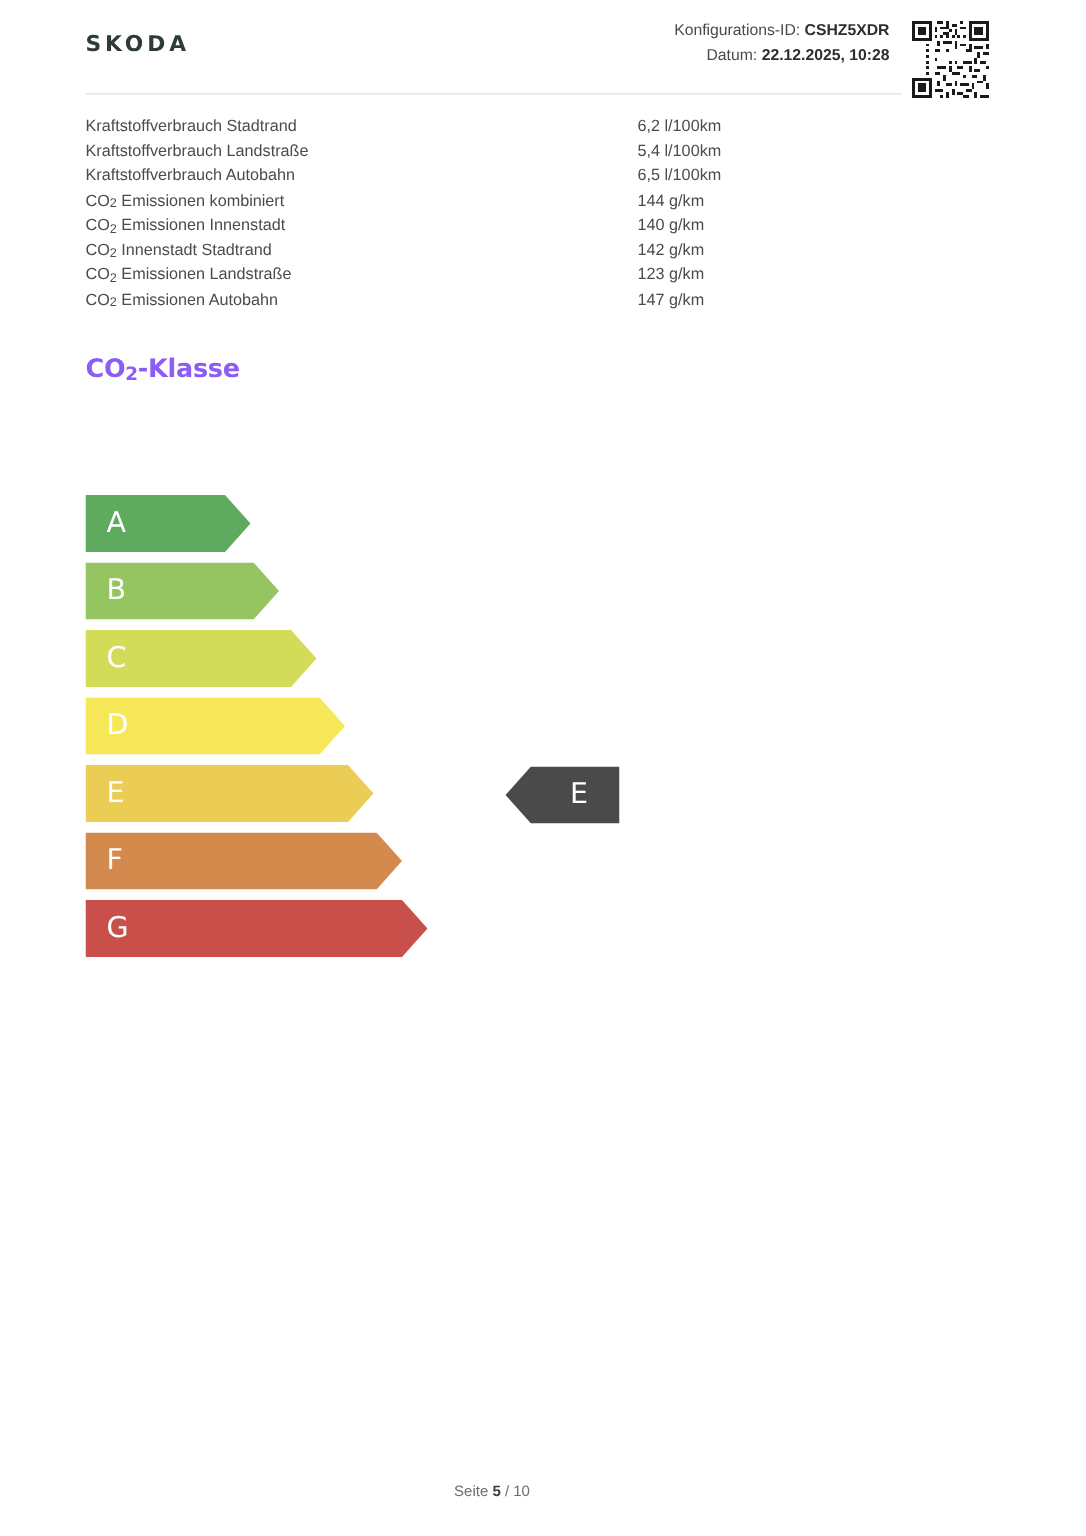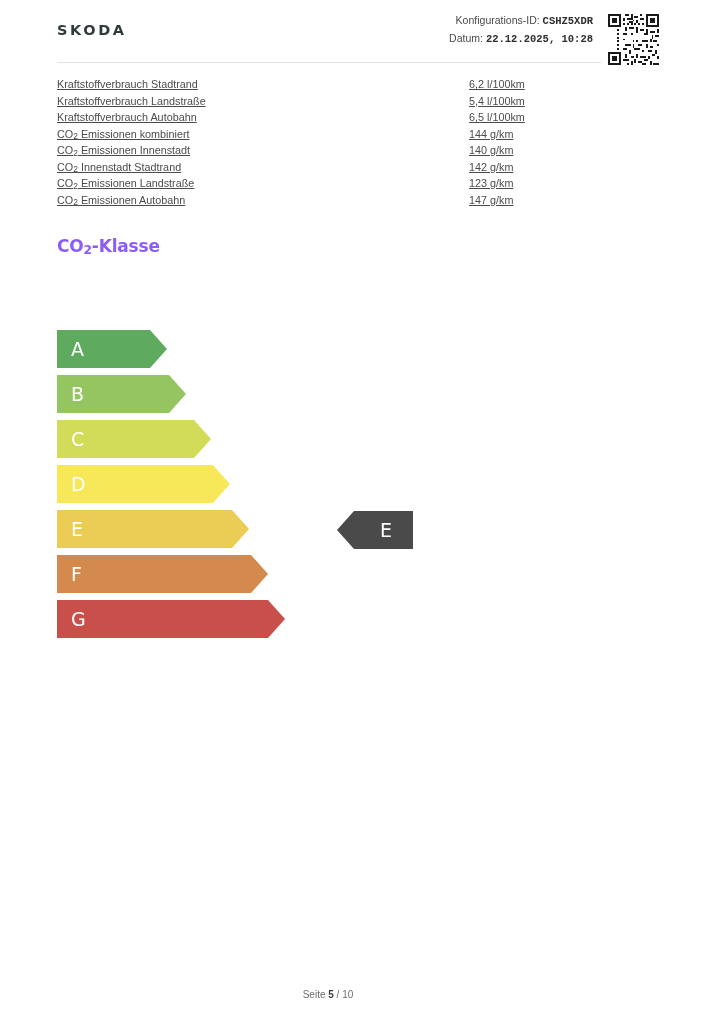--- a/index.html
+++ b/index.html
@@ -38,21 +38,21 @@
     position: absolute;
     right: 131px;
     top: 12px;
     text-align: right;
     font-size: 10.5px;
     line-height: 17px;
     color: #4a4a4a;
   }
   .header-meta .line { white-space: nowrap; }
   .header-meta .lbl { font-weight: 400; }
-  .header-meta .val { font-weight: 700; color: #2e2e2e; font-family: Liberation Mono, monospace; }
+  .header-meta .val { font-weight: 700; color: #2e2e2e; }
 
   .qr {
     position: absolute;
     left: 606px;
     top: 12px;
     width: 55px;
     height: 55px;
     background: #ffffff;
   }
   .qr svg { display: block; }
@@ -69,34 +69,32 @@
   
   .spec-table {
     position: absolute;
     left: 57px;
     top: 76px;
     width: 600px;
   }
   .spec-row {
     display: flex;
     height: 16.5px;
-    align-items: flex-start;
+    align-items: flex-end;
     font-size: 10.8px;
     line-height: 16.5px;
     color: #4b4b4b;
-    text-decoration: underline;
   }
   .spec-label {
     width: 368px;
     white-space: nowrap;
   }
   .spec-value {
     white-space: nowrap;
     color: #4b4b4b;
-    margin-left: 44px;
   }
   sub {
     font-size: 0.78em;
     vertical-align: baseline;
     position: relative;
     top: 1.5px;
   }
 
   
   .section-title {

